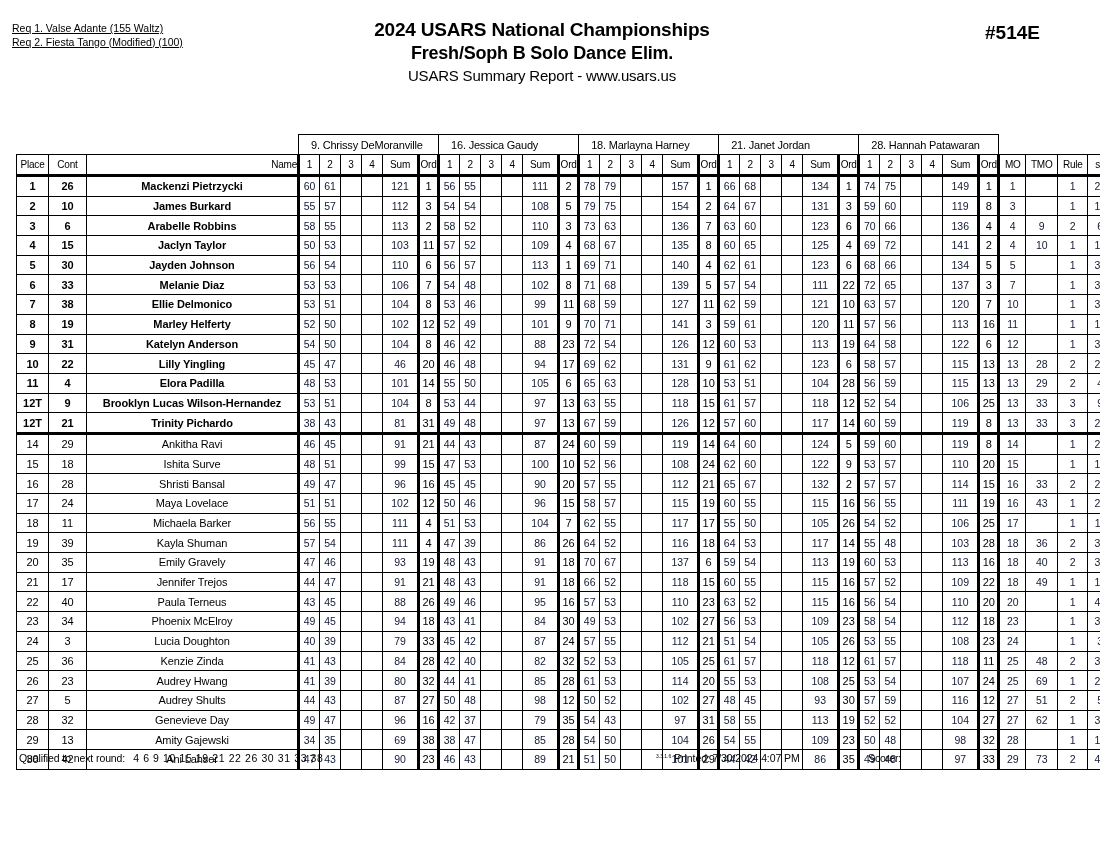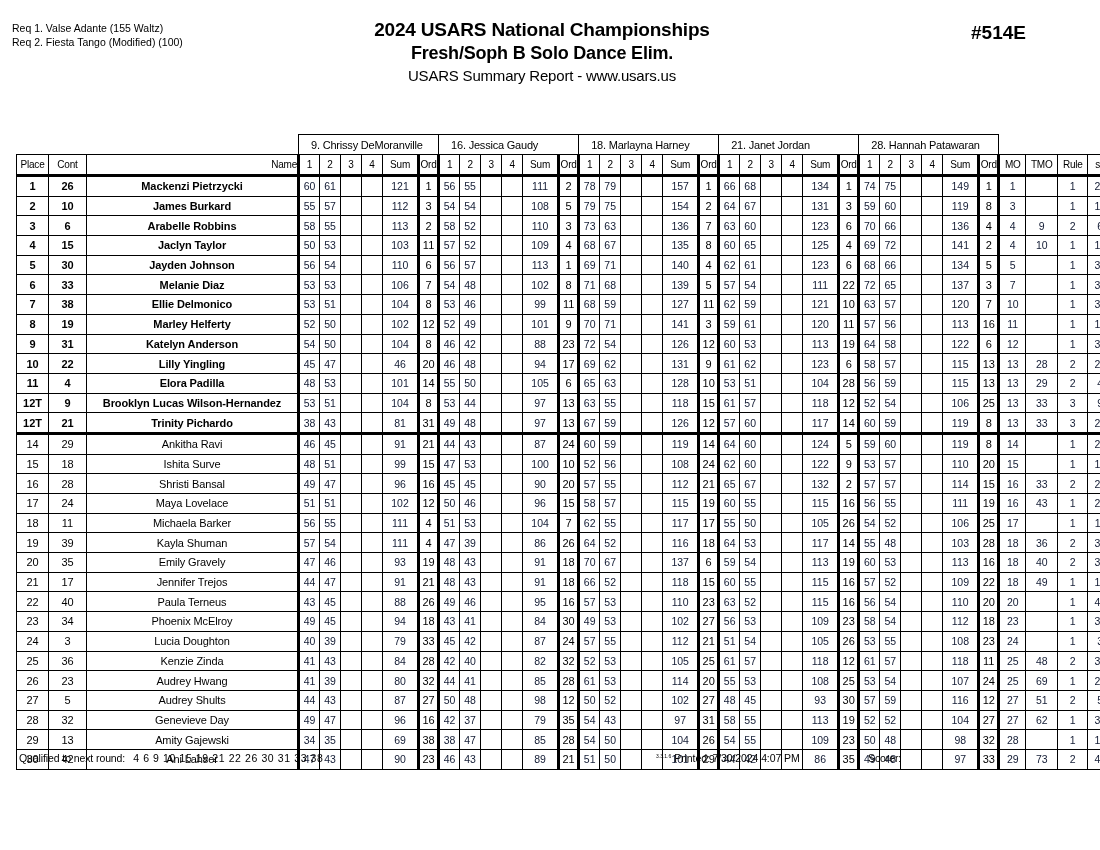--- a/index.html
+++ b/index.html
@@ -21,20 +21,21 @@
     position: relative;
     height: 118px;
   }
   .req-block {
     position: absolute;
     left: 12px;
     top: 22px;
     font-size: 10.5px;
     line-height: 13.5px;
     white-space: nowrap;
+    text-decoration: underline;
   }
   .req-line { display: block; }
   .title-block {
     position: absolute;
     left: 0;
     right: 16px;
     top: 18px;
     text-align: center;
   }
   .t-main {
@@ -54,21 +55,21 @@
     line-height: 24px;
     letter-spacing: -0.2px;
   }
   .t-report {
     font-size: 15px;
     line-height: 21px;
     letter-spacing: -0.2px;
   }
   .event-num {
     position: absolute;
-    right: 74px;
+    right: 60px;
     top: 22px;
     font-size: 19px;
     font-weight: bold;
   }
 
   
   .table-wrap {
     position: absolute;
     left: 16px;
     top: 134px;

